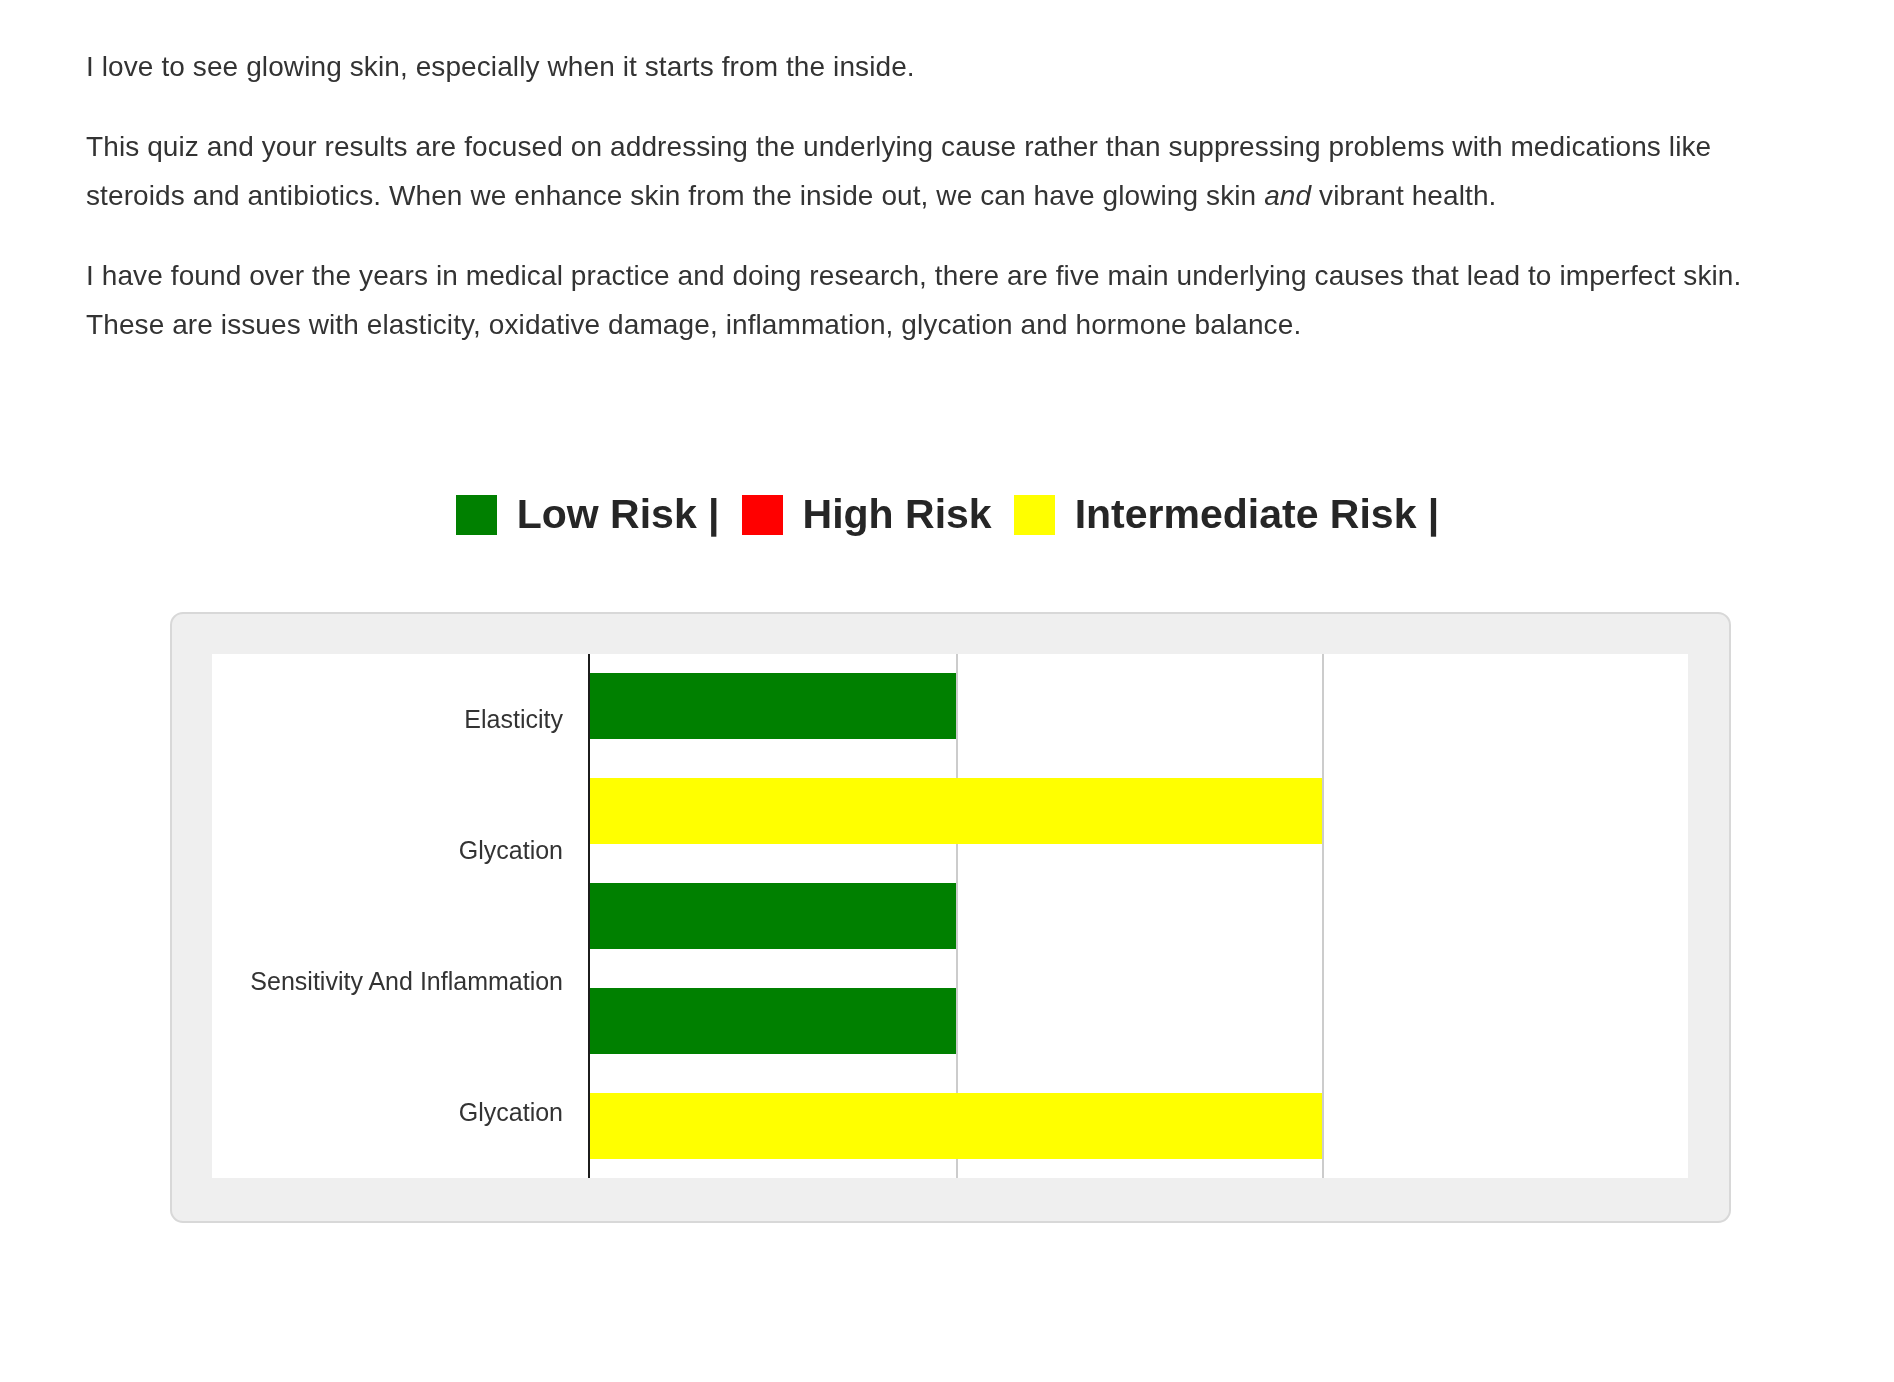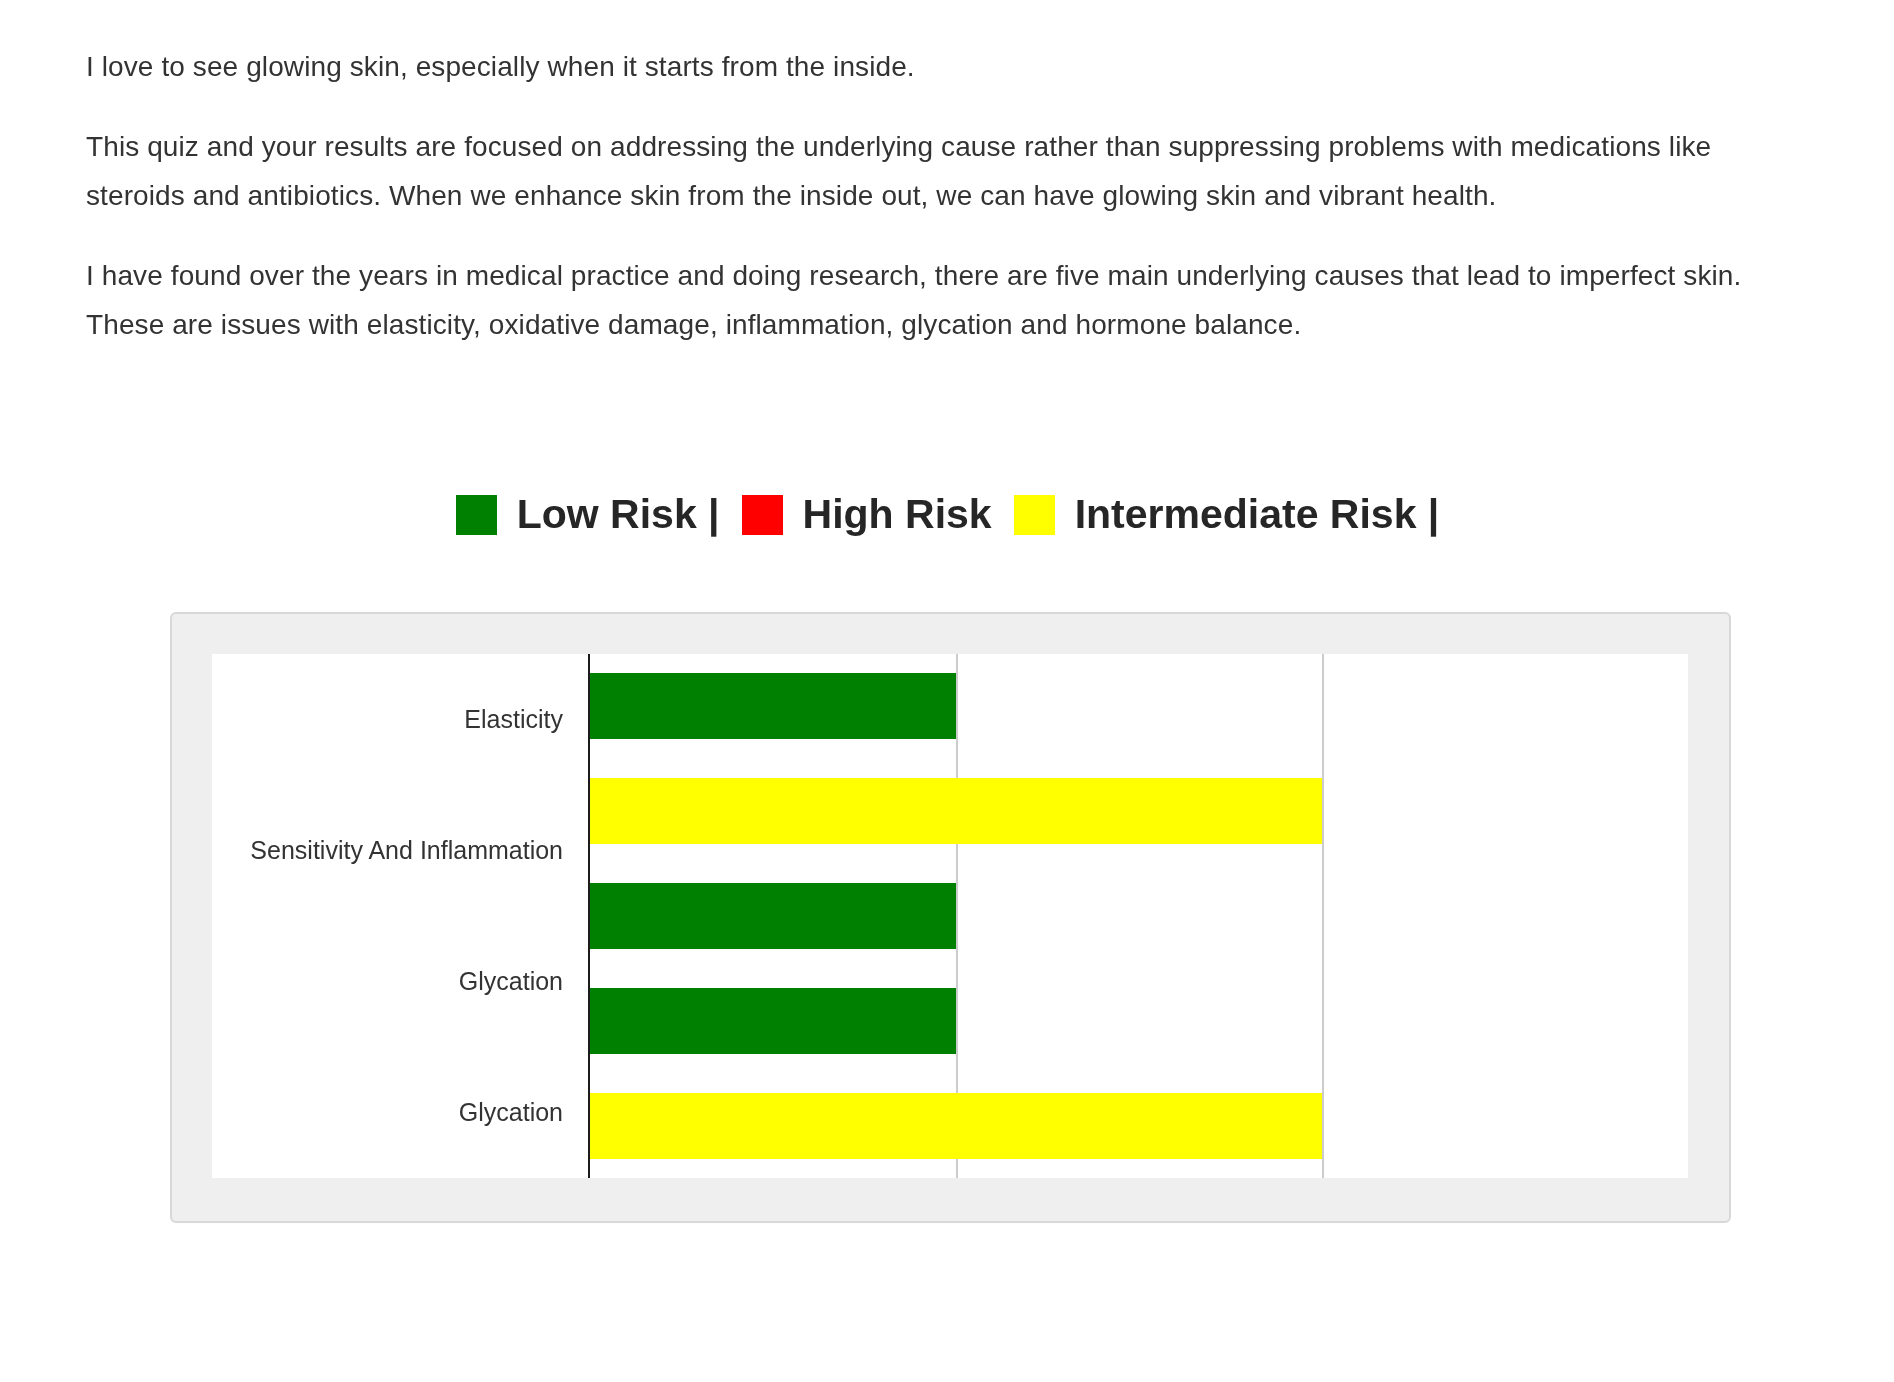--- a/index.html
+++ b/index.html
@@ -11,21 +11,21 @@
     overflow:hidden;
   }
   .content { padding:42px 85px 0 86px; }
   .para {
     font-size:28px;
     line-height:49px;
     color:#333333;
     margin-bottom:31px;
     letter-spacing:0.1px;
   }
-  .it { }
+  .it { font-style:italic; }
 
   .legend {
     margin-top:142px;
     display:flex;
     justify-content:center;
     align-items:center;
     gap:22px;
   }
   .legend-item { display:flex; align-items:center; gap:20px; }
   .legend-swatch { width:41px; height:40px; display:inline-block; }
@@ -35,21 +35,21 @@
     color:#262626;
     white-space:nowrap;
   }
 
   .chart-container {
     margin:74px 0 0 84px;
     width:1561px;
     height:611px;
     background:#efefef;
     border:2px solid #d8d8d8;
-    border-radius:6px;
+    border-radius:13px;
   }
   .plot {
     margin:40px 37px 43px 40px;
     width:1476px;
     height:524px;
     background:#ffffff;
     display:flex;
   }
   .labels-col {
     width:376px;
@@ -119,22 +119,22 @@
     <div class="legend-item">
       <span class="legend-swatch" style="background: rgb(255, 255, 0);"></span>
       <span class="legend-label">Intermediate Risk |</span>
     </div>
   </div>
 
   <div class="chart-container">
     <div class="plot">
       <div class="labels-col">
           <div class="label-cell">Elasticity</div>
+          <div class="label-cell">Glycation</div>
           <div class="label-cell">Sensitivity And Inflammation</div>
-          <div class="label-cell">Glycation</div>
           <div class="label-cell">Glycation</div>
         </div>
       <div class="bars-area" style="border-left-color: rgb(28, 28, 28);">
           <div class="gridline" style="left: 33.333%;"></div>
           <div class="gridline" style="left: 66.667%;"></div>
           <div class="bar-cell">
             <div class="bar" style="width: 33.3333%; background: rgb(0, 128, 0);"></div>
           </div>
           <div class="bar-cell">
             <div class="bar" style="width: 66.6667%; background: rgb(255, 255, 0);"></div>

